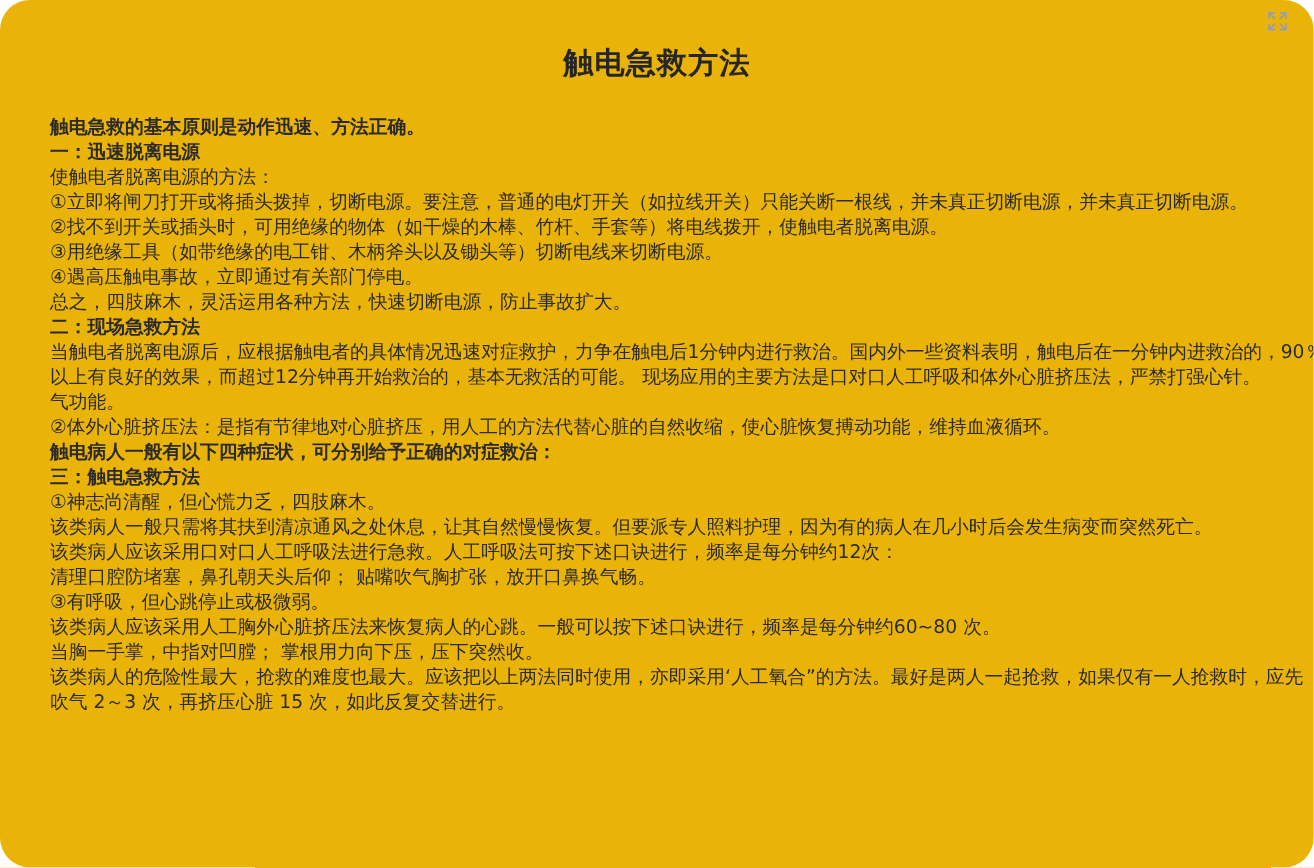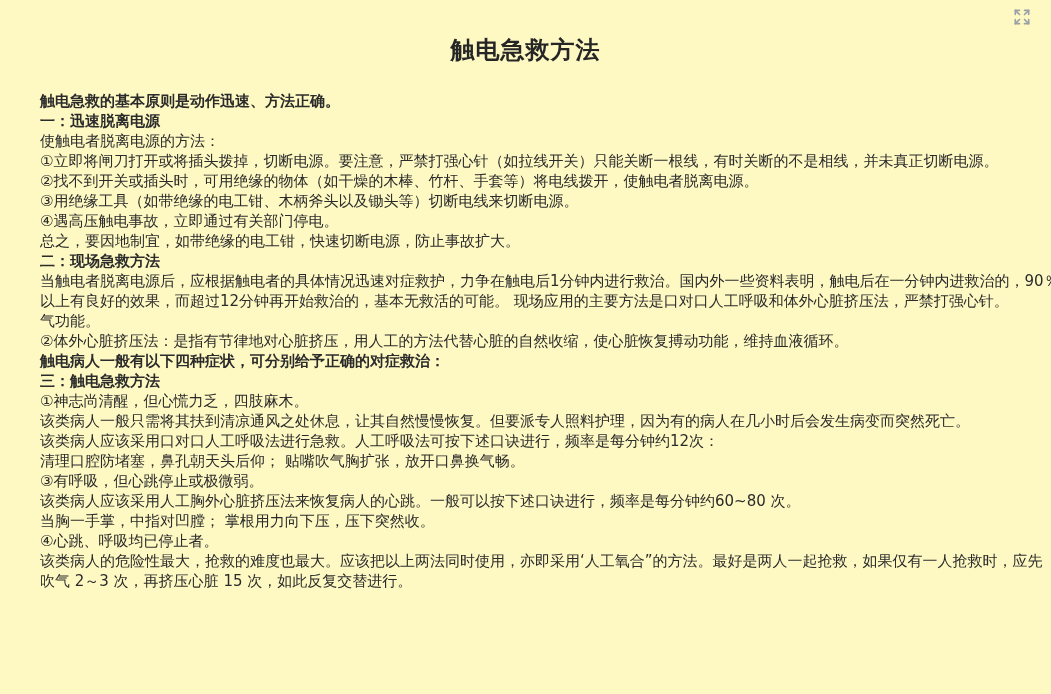--- a/index.html
+++ b/index.html
@@ -5,23 +5,24 @@
   html, body {
     margin: 0;
     padding: 0;
     background: #ffffff;
     font-family: "DejaVu Sans", sans-serif;
   }
   .page {
     position: relative;
     width: 1051px;
     height: 694px;
-    background: #fef9c3;
+    background: #eab308;
     overflow: hidden;
     color: #2b2b2b;
+    border-radius: 24px;
   }
   .expand-btn {
     position: absolute;
     top: 8px;
     right: 18px;
     width: 22px;
     height: 22px;
     cursor: pointer;
     display: flex;
     align-items: center;
@@ -67,37 +68,36 @@
       </svg>
     </span>
   </div>
 
   <div class="doc-title">触电急救方法</div>
 
   <div class="doc-body">
       <div class="line bold">触电急救的基本原则是动作迅速、方法正确。</div>
       <div class="line bold">一：迅速脱离电源</div>
       <div class="line">使触电者脱离电源的方法：</div>
-      <div class="line">①立即将闸刀打开或将插头拨掉，切断电源。要注意，严禁打强心针（如拉线开关）只能关断一根线，有时关断的不是相线，并未真正切断电源。</div>
+      <div class="line">①立即将闸刀打开或将插头拨掉，切断电源。要注意，普通的电灯开关（如拉线开关）只能关断一根线，并未真正切断电源，并未真正切断电源。</div>
       <div class="line">②找不到开关或插头时，可用绝缘的物体（如干燥的木棒、竹杆、手套等）将电线拨开，使触电者脱离电源。</div>
       <div class="line">③用绝缘工具（如带绝缘的电工钳、木柄斧头以及锄头等）切断电线来切断电源。</div>
       <div class="line">④遇高压触电事故，立即通过有关部门停电。</div>
-      <div class="line">总之，要因地制宜，如带绝缘的电工钳，快速切断电源，防止事故扩大。</div>
+      <div class="line">总之，四肢麻木，灵活运用各种方法，快速切断电源，防止事故扩大。</div>
       <div class="line bold">二：现场急救方法</div>
       <div class="line">当触电者脱离电源后，应根据触电者的具体情况迅速对症救护，力争在触电后1分钟内进行救治。国内外一些资料表明，触电后在一分钟内进救治的，90％</div>
       <div class="line">以上有良好的效果，而超过12分钟再开始救治的，基本无救活的可能。 现场应用的主要方法是口对口人工呼吸和体外心脏挤压法，严禁打强心针。</div>
       <div class="line">气功能。</div>
       <div class="line">②体外心脏挤压法：是指有节律地对心脏挤压，用人工的方法代替心脏的自然收缩，使心脏恢复搏动功能，维持血液循环。</div>
       <div class="line bold">触电病人一般有以下四种症状，可分别给予正确的对症救治：</div>
       <div class="line bold">三：触电急救方法</div>
       <div class="line">①神志尚清醒，但心慌力乏，四肢麻木。</div>
       <div class="line">该类病人一般只需将其扶到清凉通风之处休息，让其自然慢慢恢复。但要派专人照料护理，因为有的病人在几小时后会发生病变而突然死亡。</div>
       <div class="line">该类病人应该采用口对口人工呼吸法进行急救。人工呼吸法可按下述口诀进行，频率是每分钟约12次：</div>
       <div class="line">清理口腔防堵塞，鼻孔朝天头后仰； 贴嘴吹气胸扩张，放开口鼻换气畅。</div>
       <div class="line">③有呼吸，但心跳停止或极微弱。</div>
       <div class="line">该类病人应该采用人工胸外心脏挤压法来恢复病人的心跳。一般可以按下述口诀进行，频率是每分钟约60~80 次。</div>
       <div class="line">当胸一手掌，中指对凹膛； 掌根用力向下压，压下突然收。</div>
-      <div class="line">④心跳、呼吸均已停止者。</div>
       <div class="line">该类病人的危险性最大，抢救的难度也最大。应该把以上两法同时使用，亦即采用‘人工氧合”的方法。最好是两人一起抢救，如果仅有一人抢救时，应先</div>
       <div class="line">吹气 2～3 次，再挤压心脏 15 次，如此反复交替进行。</div>
     </div>
 
 </div>
 
 </body></html>

